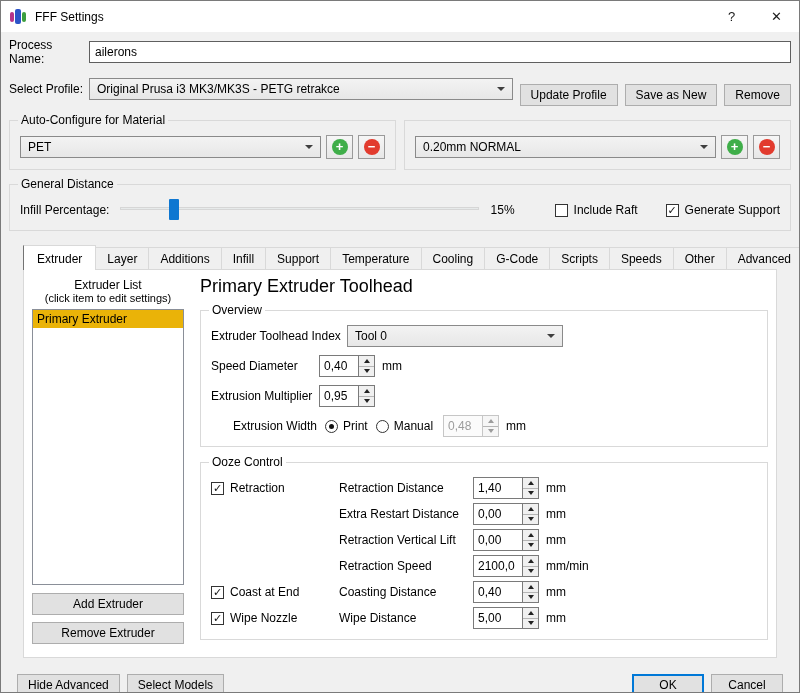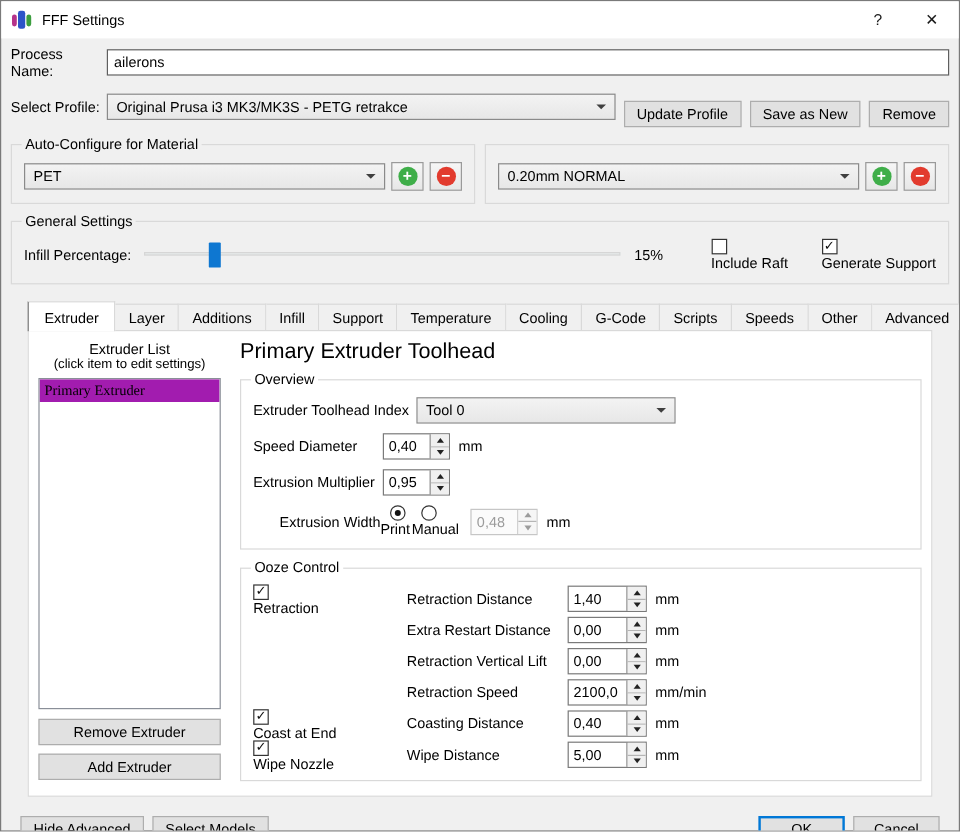--- a/index.html
+++ b/index.html
@@ -30,21 +30,21 @@
     display:flex;align-items:center;padding:0 7px;min-width:0;
   }
   .cval{flex:1;overflow:hidden;white-space:nowrap;}
   .carrow{width:0;height:0;border-left:4px solid transparent;border-right:4px solid transparent;border-top:4px solid #3f3f3f;margin-left:6px;}
   .tinput{
     height:22px;border:1px solid #5f5f5f;background:#fff;padding:0 5px;
     font-family:"Liberation Sans",sans-serif;font-size:12px;
   }
   .cb{width:13px;height:13px;border:1px solid #333;background:#fff;display:inline-flex;align-items:center;justify-content:center;margin-right:6px;flex:0 0 13px;font-size:11px;color:#111;}
   .cb.checked::after{content:"✓";line-height:1;}
-  .checkline{display:inline-flex;align-items:flex-start;white-space:nowrap;flex-direction:column;}
+  .checkline{display:inline-flex;align-items:flex-end;white-space:nowrap;}
   .radio{width:13px;height:13px;border:1px solid #333;border-radius:50%;background:#fff;display:inline-flex;align-items:center;justify-content:center;margin:0 5px 0 8px;flex:0 0 13px;}
   .radio.selected::after{content:"";width:5px;height:5px;border-radius:50%;background:#111;}
   .spin{display:inline-flex;height:22px;border:1px solid #7a7a7a;background:#fff;}
   .spin input{border:none;outline:none;width:38px;padding:0 4px;background:transparent;font-family:"Liberation Sans",sans-serif;font-size:12px;color:#000;}
   .spin.wide input{width:48px;}
   .sbtns{display:flex;flex-direction:column;width:16px;border-left:1px solid #7a7a7a;}
   .sb{flex:1;display:flex;align-items:center;justify-content:center;background:#f0f0f0;}
   .sb.up{border-bottom:1px solid #b5b5b5;}
   .tu{width:0;height:0;border-left:3px solid transparent;border-right:3px solid transparent;border-bottom:4px solid #222;}
   .td{width:0;height:0;border-left:3px solid transparent;border-right:3px solid transparent;border-top:4px solid #222;}
@@ -84,21 +84,21 @@
   .tab{border:1px solid #d9d9d9;border-bottom:none;background:#f0f0f0;padding:4px 11px 3px;white-space:nowrap;}
   .tab + .tab{border-left:none;}
   .tab.active{background:#fff;padding:6px 13px 4px;margin-bottom:-1px;position:relative;z-index:2;border-left:1px solid #737373;}
   .panel{border:1px solid #d9d9d9;background:#fff;height:389px;display:flex;padding:6px 8px;}
   
   .leftcol{flex:0 0 152px;display:flex;flex-direction:column;}
   .list-title{text-align:center;margin-top:2px;}
   .list-sub{text-align:center;font-size:11px;margin-bottom:5px;}
   .listbox{border:1px solid #8a8f98;background:#fff;flex:1;margin-bottom:8px;overflow:hidden;}
   .litem{padding:2px 4px;}
-  .litem.selected{background:#a21caf;font-family:Liberation Serif, serif;}
+  .litem.selected{background:#eab308;}
   .lbtn{width:100%;margin-bottom:7px;}
   
   .rightcol{flex:1;margin-left:16px;min-width:0;}
   .heading{font-size:18px;font-weight:400;margin:0 0 13px 0;}
   .ov-box{margin-bottom:15px;padding-bottom:7px;}
   .ov-row{display:flex;align-items:center;margin-bottom:8px;}
   .ov-row:last-child{margin-bottom:2px;margin-left:22px;}
   .ov-label1{flex:0 0 136px;}
   .ov-label2{flex:0 0 108px;}
   .combo.tool{flex:0 0 216px;}
@@ -173,21 +173,21 @@
             <span class="pcircle" style="background: rgb(63, 174, 73);">+</span>
           </button>
           <button class="icon-btn">
             <span class="pcircle" style="background: rgb(226, 59, 46);">−</span>
           </button>
         </div>
       </div>
     </div>
 
     <div class="gbox general-box">
-      <span class="gtitle">General Settings</span>
+      <span class="gtitle">General Distance</span>
       <div class="general-inner">
         <span class="infill-label">Infill Percentage:</span>
         <div class="slider">
           <span class="track"></span>
           <span class="thumb" style="background: rgb(14, 119, 209); left: calc(15% - 5px);"></span>
         </div>
         <span class="infill-val">15%</span>
         <label class="checkline gen-check">
           <span class="cb"></span>
           <span>Include Raft</span>
@@ -216,22 +216,22 @@
       </div>
 
       <div class="panel">
 
         <div class="leftcol">
           <span class="list-title">Extruder List</span>
           <span class="list-sub">(click item to edit settings)</span>
           <div class="listbox">
             <div class="litem selected">Primary Extruder</div>
           </div>
+          <button class="btn lbtn">Add Extruder</button>
           <button class="btn lbtn">Remove Extruder</button>
-          <button class="btn lbtn">Add Extruder</button>
         </div>
 
         <div class="rightcol">
           <h1 class="heading">Primary Extruder Toolhead</h1>
 
           <div class="gbox ov-box">
             <span class="gtitle" style="background:#fff;">Overview</span>
 
             <div class="ov-row">
               <span class="ov-label1">Extruder Toolhead Index</span>

